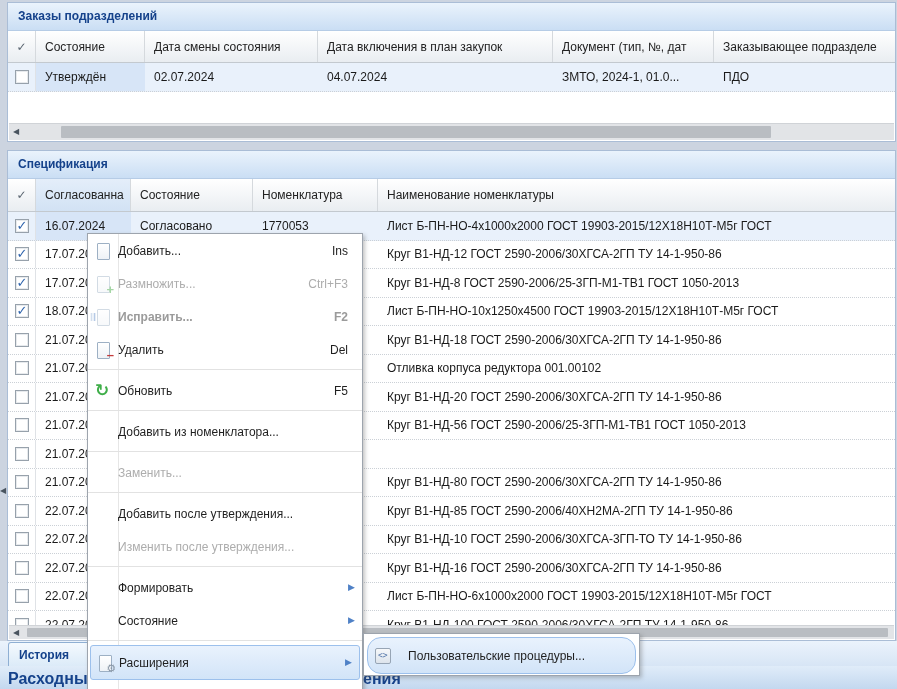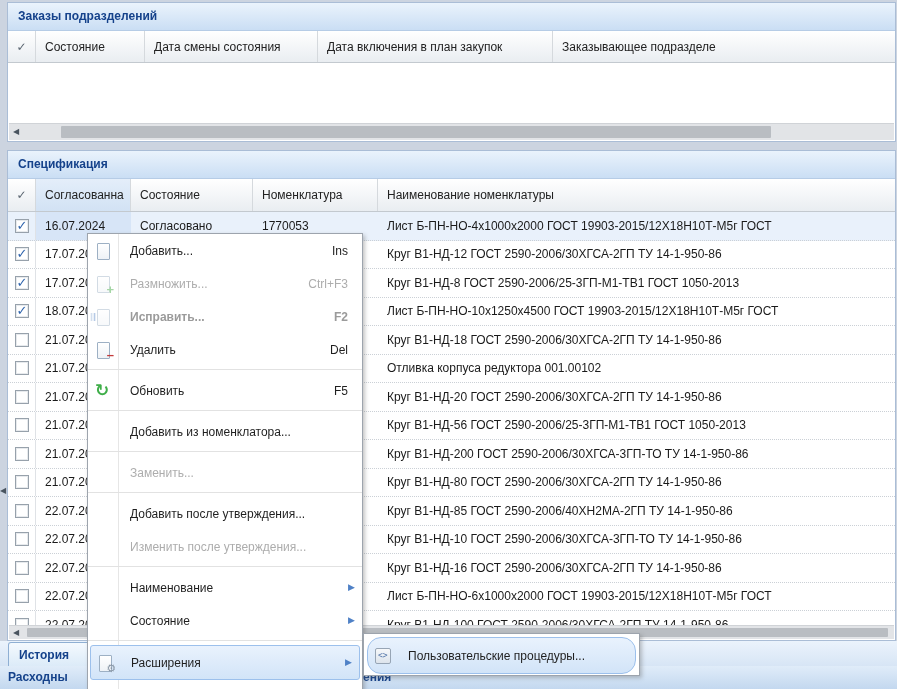--- a/index.html
+++ b/index.html
@@ -41,34 +41,34 @@
   
   .hscroll{position:absolute;left:1px;right:1px;background:#e2e4e7;border-top:1px solid #d0d3d7;}
   .hs-arrow{position:absolute;left:4px;top:50%;transform:translateY(-50%);color:#4a5560;font-size:8px;
       font-family:"DejaVu Sans",sans-serif;line-height:1;}
   .hs-thumb{position:absolute;top:2px;bottom:2px;background:#b9bdc2;border-radius:1px;}
   
   .band1{position:absolute;left:0;right:0;top:641px;height:25px;
       background:linear-gradient(#ebf3fc,#d7e5f5);border-bottom:1px solid #b9cfe8;}
   .band2{position:absolute;left:0;right:0;top:666px;height:23px;
       background:linear-gradient(#e0ecf9,#c3d8ef);}
-  .band-text{position:absolute;top:670px;color:#15428b;font-weight:bold;font-size:12px;white-space:nowrap;}
+  .band-text{position:absolute;top:670px;color:#15428b;font-weight:bold;font-size:16px;white-space:nowrap;}
   .tab{position:absolute;left:8px;top:642px;width:90px;height:24px;box-sizing:border-box;
       border:1px solid #8fafd3;border-bottom:none;border-radius:3px 3px 0 0;
       background:linear-gradient(#f4f9fe,#dcebf8);color:#15428b;font-weight:bold;
       display:flex;align-items:center;padding-left:10px;}
   .splitter-arrow{position:absolute;left:0;top:486px;color:#4a5560;font-size:8px;
       font-family:"DejaVu Sans",sans-serif;}
   
   .menu{position:absolute;background:#fff;border:1px solid #9da4ad;
       box-shadow:2px 2px 4px rgba(90,90,90,.35);box-sizing:border-box;z-index:50;}
   .menu::before{content:"";position:absolute;left:30px;top:0;bottom:0;width:1px;background:#e6e6e6;}
   .menu-item{height:33px;display:flex;align-items:center;position:relative;color:#1f1f1f;}
   .menu-item .mi-icon{width:30px;display:flex;justify-content:center;align-items:center;flex:none;}
-  .menu-item .mi-label{padding-left:12px;flex:1;white-space:nowrap;overflow:hidden;}
+  .menu-item .mi-label{flex:1;white-space:nowrap;overflow:hidden;}
   .menu-item .mi-shortcut{padding-right:14px;white-space:nowrap;}
   .menu-item .mi-arrow{position:absolute;right:7px;color:#4f81c6;font-size:9px;
       font-family:"DejaVu Sans",sans-serif;line-height:1;}
   .menu-item.disabled{color:#adadad;}
   .menu-item.bold .mi-label,.menu-item.bold .mi-shortcut{font-weight:bold;color:#9b9b9b;}
   .menu-item.disabled .ic{opacity:.45;}
   .menu-item.hl{margin:0 2px;border:1px solid #9cc0ec;border-radius:3px;
       background:linear-gradient(#e9f2fd,#d2e4f8);}
   .menu-item.hl .mi-icon{width:28px;}
   .menu-sep{height:8px;position:relative;}
@@ -107,21 +107,34 @@
 
 <div class="panel" id="orders-panel" style="top:2px;width:889px;height:140px;">
   <div class="panel-header">
     <span>Заказы подразделений</span>
   </div>
   <div class="grid-head" id="orders-head" style="height:31px;">
       <div class="hc o0 check">✓</div>
       <div class="hc o1">Состояние</div>
       <div class="hc o2">Дата смены состояния</div>
       <div class="hc o3">Дата включения в план закупок</div>
+      <div class="hc o4">Документ (тип, №, дат</div>
       <div class="hc o5">Заказывающее подразделе</div>
+    </div>
+  <div id="orders-rows">
+      <div class="grid-row selected" style="height: 28px;">
+        <div class="gc check o0">
+          <span class="cb"></span>
+        </div>
+        <div class="gc o1 focus">Утверждён</div>
+        <div class="gc o2">02.07.2024</div>
+        <div class="gc o3">04.07.2024</div>
+        <div class="gc o4">ЗМТО, 2024-1, 01.0...</div>
+        <div class="gc o5">ПДО</div>
+      </div>
     </div>
   <div class="hscroll" style="bottom:1px;height:16px;">
     <span class="hs-arrow">◀</span>
     <div class="hs-thumb" style="left:52px;width:710px;"></div>
   </div>
 </div>
 
 <div class="panel" id="spec-panel" style="top:150px;width:889px;height:491px;">
   <div class="panel-header">
     <span>Спецификация</span>
@@ -206,21 +219,20 @@
         <div class="gc s3"></div>
         <div class="gc s4">Круг В1-НД-56 ГОСТ 2590-2006/25-3ГП-М1-ТВ1 ГОСТ 1050-2013</div>
       </div>
       <div class="grid-row" style="height: 27.5px;">
         <div class="gc check s0">
           <span class="cb"></span>
         </div>
         <div class="gc s1">21.07.2024</div>
         <div class="gc s2"></div>
         <div class="gc s3"></div>
-        <div class="gc s4">Круг В1-НД-200 ГОСТ 2590-2006/30ХГСА-3ГП-ТО ТУ 14-1-950-86</div>
       </div>
       <div class="grid-row" style="height: 27.5px;">
         <div class="gc check s0">
           <span class="cb"></span>
         </div>
         <div class="gc s1">21.07.2024</div>
         <div class="gc s2"></div>
         <div class="gc s3"></div>
         <div class="gc s4">Круг В1-НД-80 ГОСТ 2590-2006/30ХГСА-2ГП ТУ 14-1-950-86</div>
       </div>
@@ -338,21 +350,21 @@
       <span class="mi-icon"></span>
       <span class="mi-label">Добавить после утверждения...</span>
     </div>
     <div class="menu-item disabled">
       <span class="mi-icon"></span>
       <span class="mi-label">Изменить после утверждения...</span>
     </div>
     <div class="menu-sep"></div>
     <div class="menu-item">
       <span class="mi-icon"></span>
-      <span class="mi-label">Наименование</span>
+      <span class="mi-label">Формировать</span>
       <span class="mi-arrow">▶</span>
     </div>
     <div class="menu-item">
       <span class="mi-icon"></span>
       <span class="mi-label">Состояние</span>
       <span class="mi-arrow">▶</span>
     </div>
     <div class="menu-sep"></div>
     <div class="menu-item hl">
       <span class="mi-icon">

